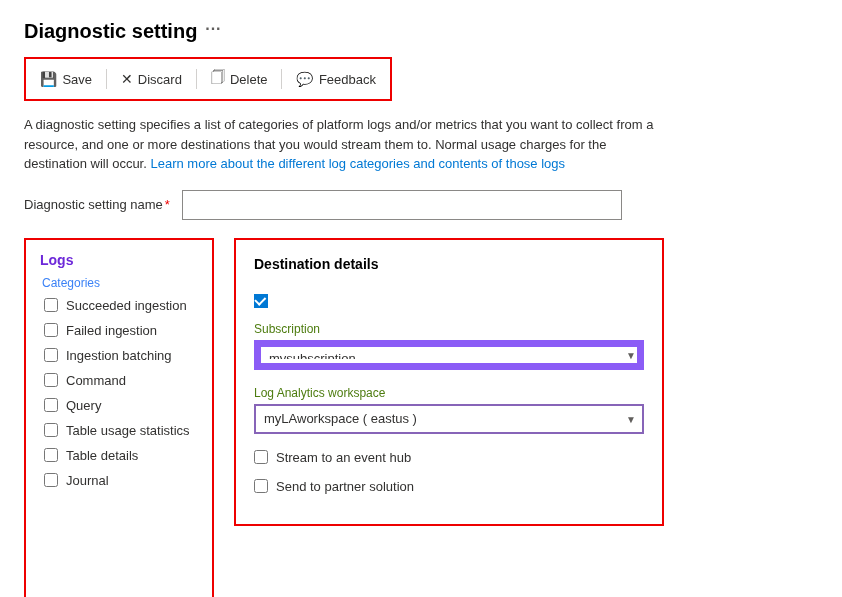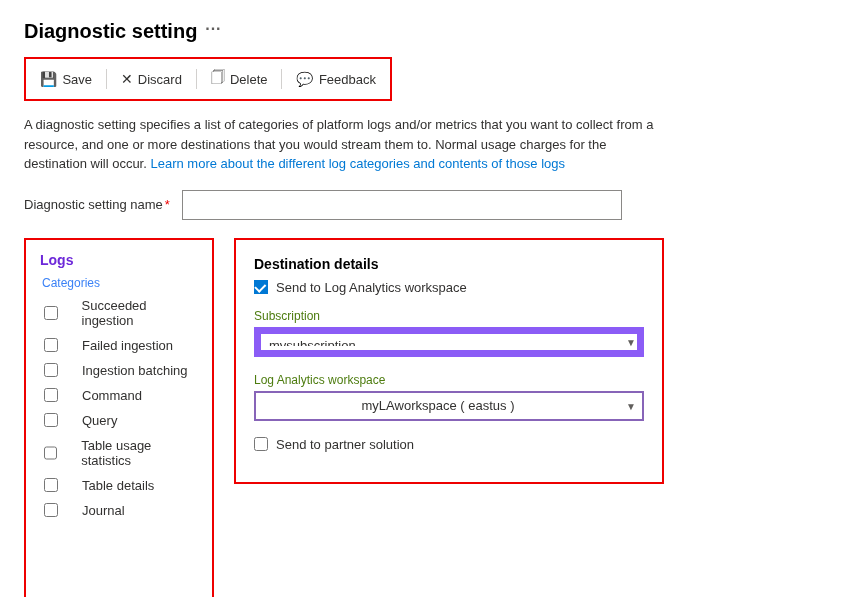--- a/index.html
+++ b/index.html
@@ -95,21 +95,21 @@
     }
     .sub-label {
       font-size: 12px;
       color: #3b82f6;
       margin-bottom: 8px;
       margin-left: 2px;
     }
     .checkbox-item {
       display: flex;
       align-items: center;
-      gap: 24px;
+      gap: 8px;
       margin-bottom: 10px;
       margin-left: 4px;
     }
     .checkbox-item input[type="checkbox"] {
       width: 14px;
       height: 14px;
       cursor: pointer;
       accent-color: #0078d4;
     }
     .checkbox-label {
@@ -118,21 +118,21 @@
     }
     .destination-panel {
       border: 2px solid #e00;
       padding: 16px 18px;
       flex: 1;
       max-width: 430px;
     }
     .dest-title {
       font-size: 14px;
       font-weight: 600;
-      margin-bottom: 8px;
+      margin-bottom: 22px;
       color: #000;
     }
     .dest-row {
       margin-bottom: 16px;
     }
     .send-la-row {
       display: flex;
       align-items: center;
       gap: 8px;
       margin-bottom: 14px;
@@ -182,21 +182,20 @@
       right: 8px;
       top: 50%;
       transform: translateY(-50%);
       pointer-events: none;
       color: #605e5c;
       font-size: 10px;
     }
     .la-workspace-select .select-input {
       border-color: #8764b8;
       border-width: 2px;
-      text-align: center;
     }
     .dest-checkbox-row {
       display: flex;
       align-items: center;
       gap: 8px;
       margin-bottom: 14px;
     }
     .dest-checkbox {
       width: 14px;
       height: 14px;
@@ -288,21 +287,20 @@
       <span class="checkbox-label">Journal</span>
     </div>
       </div>
   </div>
 
   <div class="destination-panel">
     <div class="dest-title">Destination details</div>
 
     <div class="send-la-row">
       <div class="checkbox-checked"></div>
-      <span class="checkbox-label">Send to Log Analytics workspace</span>
     </div>
 
     <div class="dest-row">
       <div class="dest-field-label">Subscription</div>
       <div class="select-wrapper">
         <select class="select-input">
           <option>mysubscription</option>
         </select>
         <span class="select-arrow">▼</span>
       </div>
@@ -312,20 +310,24 @@
       <div class="dest-field-label">Log Analytics workspace</div>
       <div class="select-wrapper la-workspace-select">
         <select class="select-input">
           <option>myLAworkspace ( eastus )</option>
         </select>
         <span class="select-arrow">▼</span>
       </div>
     </div>
 
 
+    <div class="dest-checkbox-row">
+      <input type="checkbox" class="dest-checkbox" style="">
+      <span class="checkbox-label">Stream to an event hub</span>
+    </div>
 
     <div class="dest-checkbox-row">
       <input type="checkbox" class="dest-checkbox" style="">
       <span class="checkbox-label">Send to partner solution</span>
     </div>
   </div>
 
 </div>
 
 </body></html>

